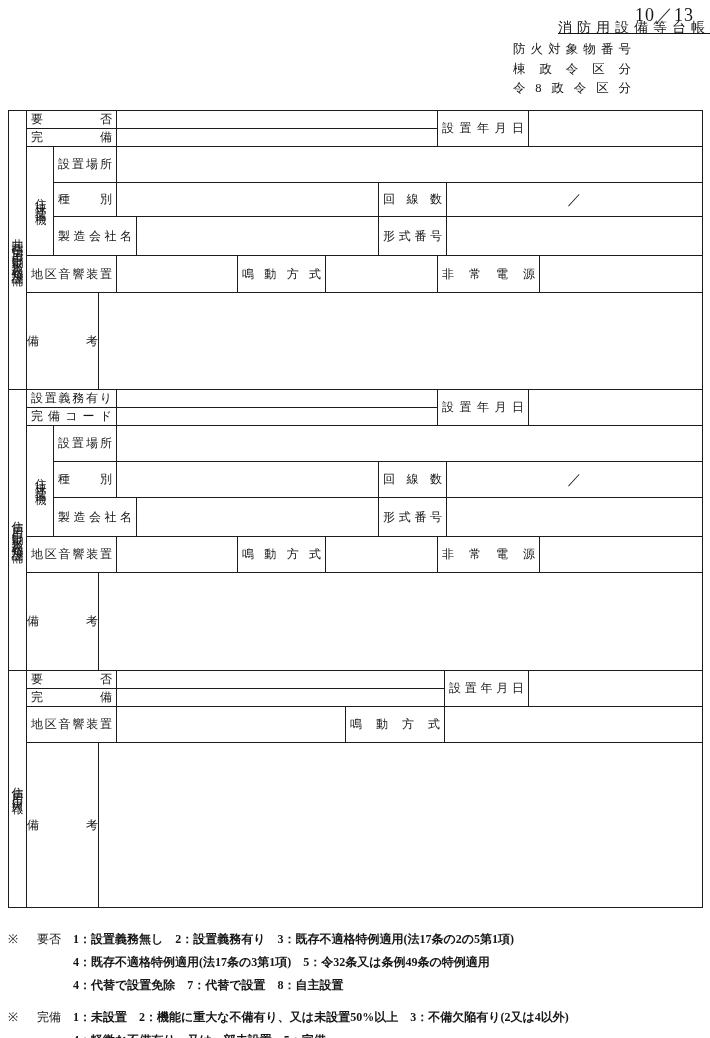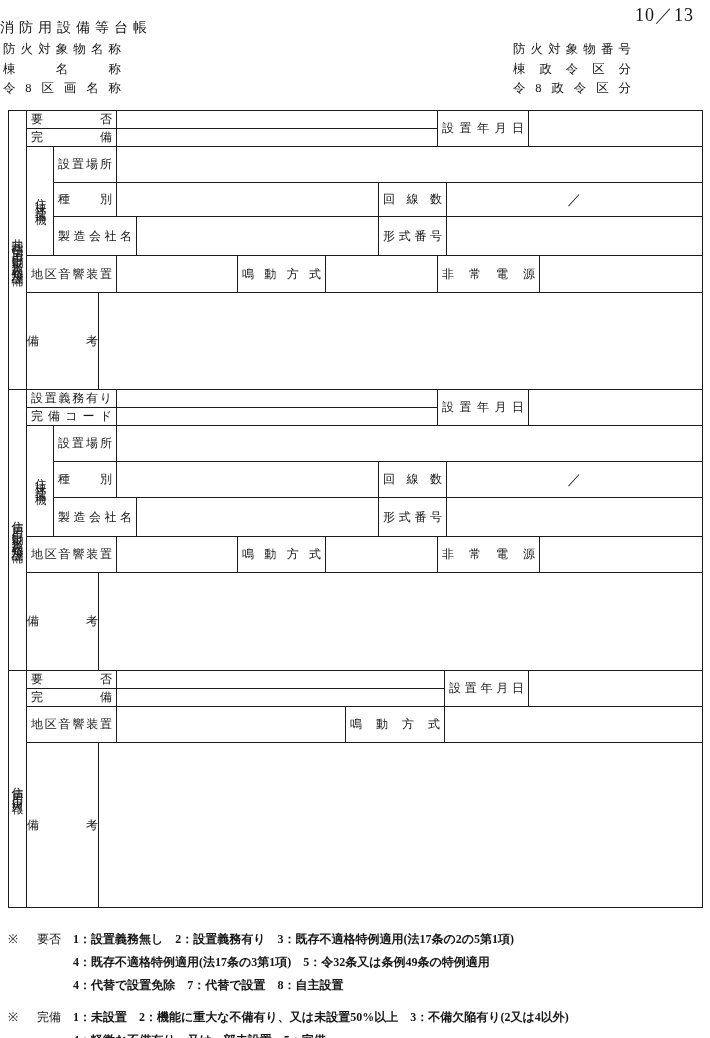--- a/index.html
+++ b/index.html
@@ -3,22 +3,22 @@
 <meta charset="utf-8">
 <style>
   * { margin: 0; padding: 0; box-sizing: border-box; }
   html, body { background: #f0f0f0; }
   body { font-family: "Liberation Serif", "DejaVu Serif", serif; color: #161616; }
   .page {
     position: relative; width: 710px; height: 1038px;
     background: #ffffff; overflow: hidden; margin: 0 auto;
   }
   .pageno { position: absolute; top: 3px; right: 16px; font-size: 18px; letter-spacing: 1px; }
-  .doc-title { position: absolute; top: 19px; left: 0; width: 100%; text-align: left;
-               font-size: 14px; letter-spacing: 5px; }
+  .doc-title { position: absolute; top: 19px; left: 0; width: 100%; text-align: right;
+               font-size: 14px; letter-spacing: 5px; text-decoration: underline; }
   .hdr-col { position: absolute; top: 40px; }
   .hdr-left  { left: 3px; }
   .hdr-right { left: 513px; }
   .hdr-label { width: 118px; font-size: 12.5px; line-height: 19.5px;
                text-align: justify; text-align-last: justify; white-space: nowrap; }
 
   .tables { position: absolute; left: 8px; top: 110px; width: 694px; }
   table { border-collapse: collapse; table-layout: fixed; width: 694px; }
   table + table { margin-top: -1px; }
   td { border: 1px solid #1c1c1c; font-size: 12px; padding: 0; overflow: hidden; }
@@ -41,25 +41,20 @@
   .note-text { flex: 1 1 auto; font-weight: bold; }
 </style>
 </head>
 <body>
 
 <div class="page">
 
   <div class="pageno">10／13</div>
   <div class="doc-title">消防用設備等台帳</div>
 
-  <div class="hdr-col hdr-left">
-    <div class="hdr-label">防火対象物名称</div>
-    <div class="hdr-label">棟名称</div>
-    <div class="hdr-label">令8区画名称</div>
-  </div>
   <div class="hdr-col hdr-right">
     <div class="hdr-label">防火対象物番号</div>
     <div class="hdr-label">棟政令区分</div>
     <div class="hdr-label">令8政令区分</div>
   </div>
 
   <div class="tables">
 
     <table>
       <colgroup>

